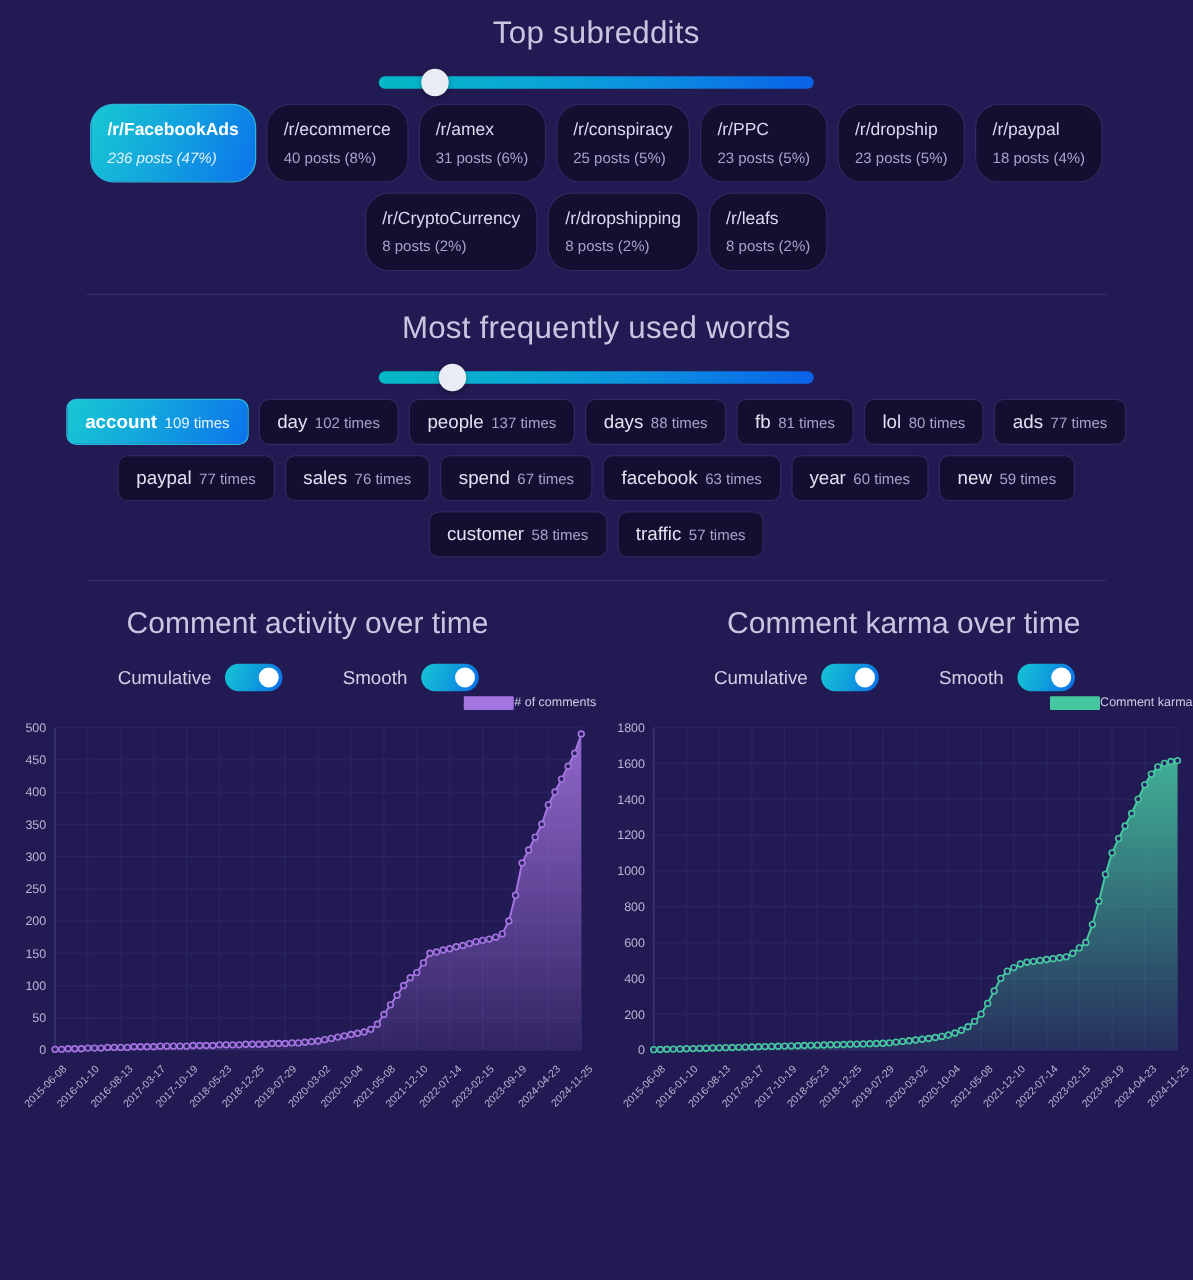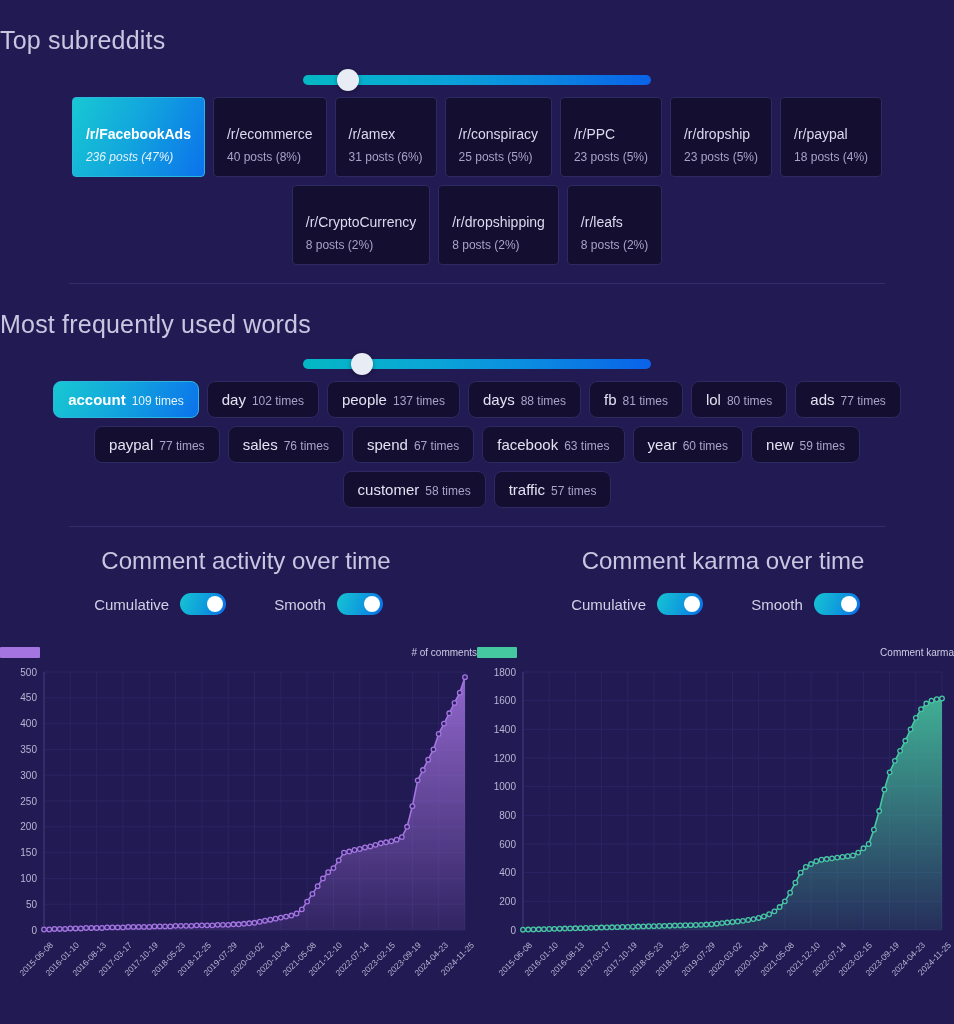--- a/index.html
+++ b/index.html
@@ -8,25 +8,26 @@
     height: 1024px;
     background: #221a52;
     font-family: "Liberation Sans", sans-serif;
     overflow: hidden;
   }
   body { position: relative; }
 
   .section { width: 954px; }
 
   .section-title {
+    text-align: center;
     color: #c9c6e2;
     font-size: 25px;
     font-weight: 400;
     letter-spacing: .2px;
-    padding-top: 26px;
+    padding-top: 12px;
   }
 
   
   .slider-wrap {
     display: flex;
     justify-content: center;
     margin-top: 20px;
     margin-bottom: 6px;
   }
   .slider {
@@ -52,22 +53,22 @@
   .tag-row {
     display: flex;
     justify-content: center;
     gap: 8px;
     margin-bottom: 8px;
   }
 
   .tag {
     background: #140f30;
     border: 1px solid #2e2960;
-    border-radius: 4px;
-    padding: 27px 13px 11px 13px;
+    border-radius: 19px;
+    padding: 10px 13px 11px 13px;
     min-width: 84px;
     color: #c8c5e0;
     line-height: 1.35;
   }
   .tag .tag-name {
     display: block;
     font-size: 14px;
     color: #ddd9ef;
   }
   .tag .tag-meta {
@@ -145,23 +146,23 @@
     right: 3px;
     width: 16px;
     height: 16px;
     border-radius: 50%;
     background: #fff;
   }
 
   .legend {
     display: flex;
     align-items: center;
-    justify-content: space-between;
+    justify-content: flex-end;
     gap: 0;
-    margin-top: 32px;
+    margin-top: 4px;
   }
   .legend-swatch { width: 40px; height: 11px; border-radius: 1px; }
   .legend-text { font-size: 10px; color: #cfcbe6; }
 
   .plot { position: relative; margin-top: 4px; }
   .plot svg { display: block; }
   .xlabels { position: relative; height: 70px; }
   .xlabel {
     position: absolute;
     top: 0;

